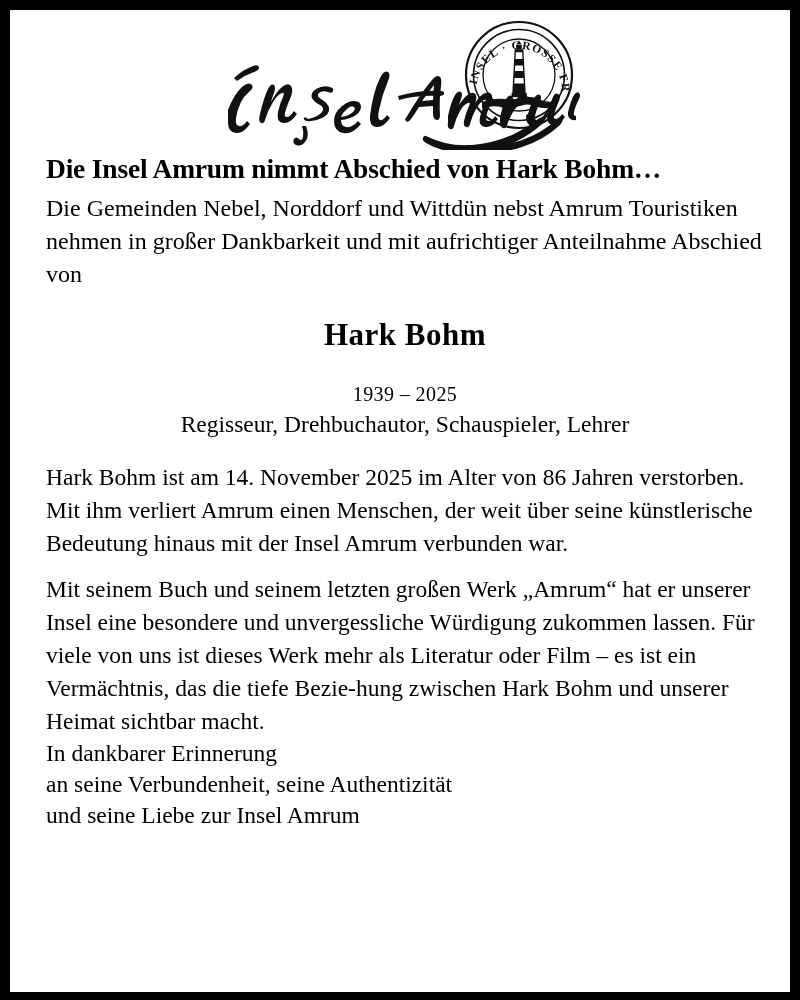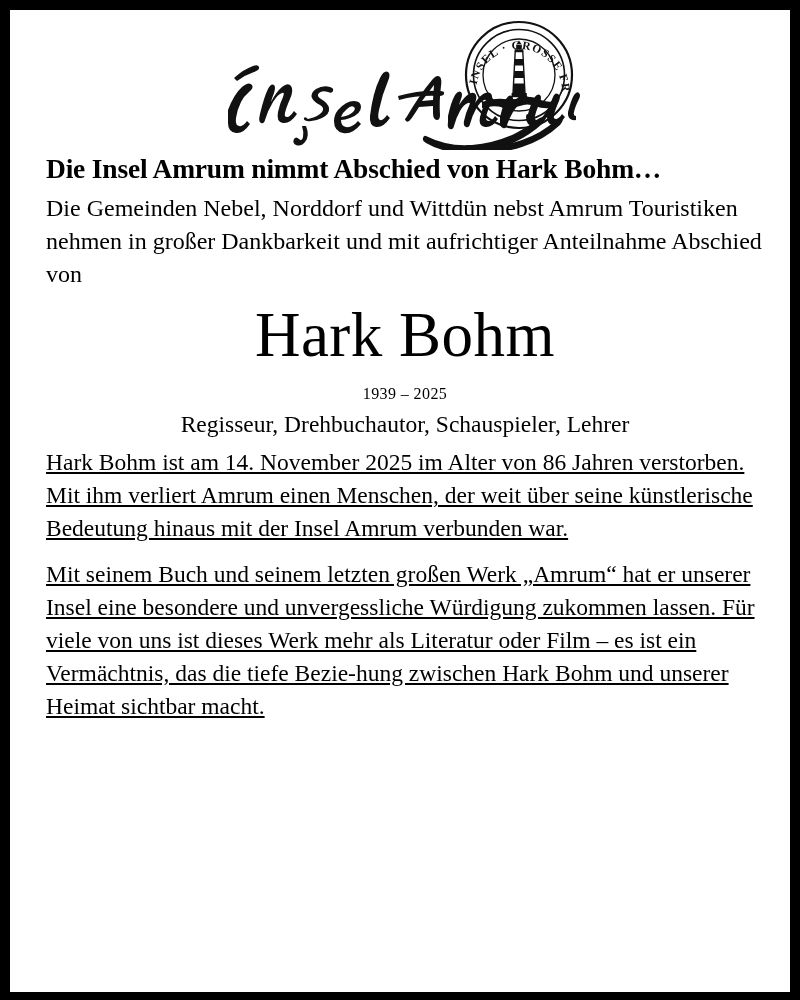--- a/index.html
+++ b/index.html
@@ -72,49 +72,49 @@
     padding-right: 2px;
   }
 
   
   .memorial {
     text-align: center;
     padding-left: 10px;
     margin-top: 14px;
   }
   .memorial-name {
-    font-weight: normal;
-    font-size: 63px;
+    font-weight: bold;
+    font-size: 31px;
     line-height: 56px;
     letter-spacing: 0.5px;
     margin: 16px;
   }
   .memorial-years {
-    font-size: 16px;
+    font-size: 20px;
     line-height: 30px;
     margin: 1px 0 0 0;
     letter-spacing: 0.4px;
   }
   .memorial-role {
     font-size: 23.5px;
     line-height: 31px;
     margin: 0;
   }
 
   
   .para {
     font-size: 23.5px;
     line-height: 33px;
     margin: 0 0 13px 0;
     padding-left: 10px;
     padding-right: 2px;
   }
   .para:last-child { margin-bottom: 0; }
 
-  .body-area { margin-top: 6px; text-decoration: underline; }
+  .body-area { margin-top: 21px; }
 
   .closing {
     font-size: 23.5px;
     line-height: 31px;
     margin: 0 0 13px 0;
     padding-left: 10px;
   }
   .closing div { white-space: nowrap; }
 
   .signature {
@@ -207,16 +207,21 @@
       <div class="memorial-name">Hark Bohm</div>
       <div class="memorial-years">1939 – 2025</div>
       <div class="memorial-role">Regisseur, Drehbuchautor, Schauspieler, Lehrer</div>
     </div>
 
     <div class="body-area">
       <p class="para">Hark Bohm ist am 14. November 2025 im Alter von 86 Jahren verstorben. Mit ihm verliert Amrum einen Menschen, der weit über seine künstlerische Bedeutung hinaus mit der Insel Amrum verbunden war.</p>
       <p class="para">Mit seinem Buch und seinem letzten großen Werk „Amrum“ hat er unserer Insel eine besondere und unvergessliche Würdigung zukommen lassen. Für viele von uns ist dieses Werk mehr als Literatur oder Film – es ist ein Vermächtnis, das die tiefe Bezie-hung zwischen Hark Bohm und unserer Heimat sichtbar macht.</p>
     </div>
 
+    <div class="closing">
+      <div>In dankbarer Erinnerung</div>
+      <div>an seine Verbundenheit, seine Authentizität</div>
+      <div>und seine Liebe zur Insel Amrum</div>
+    </div>
 
 
   </div>
 </div>
 
 </body></html>

